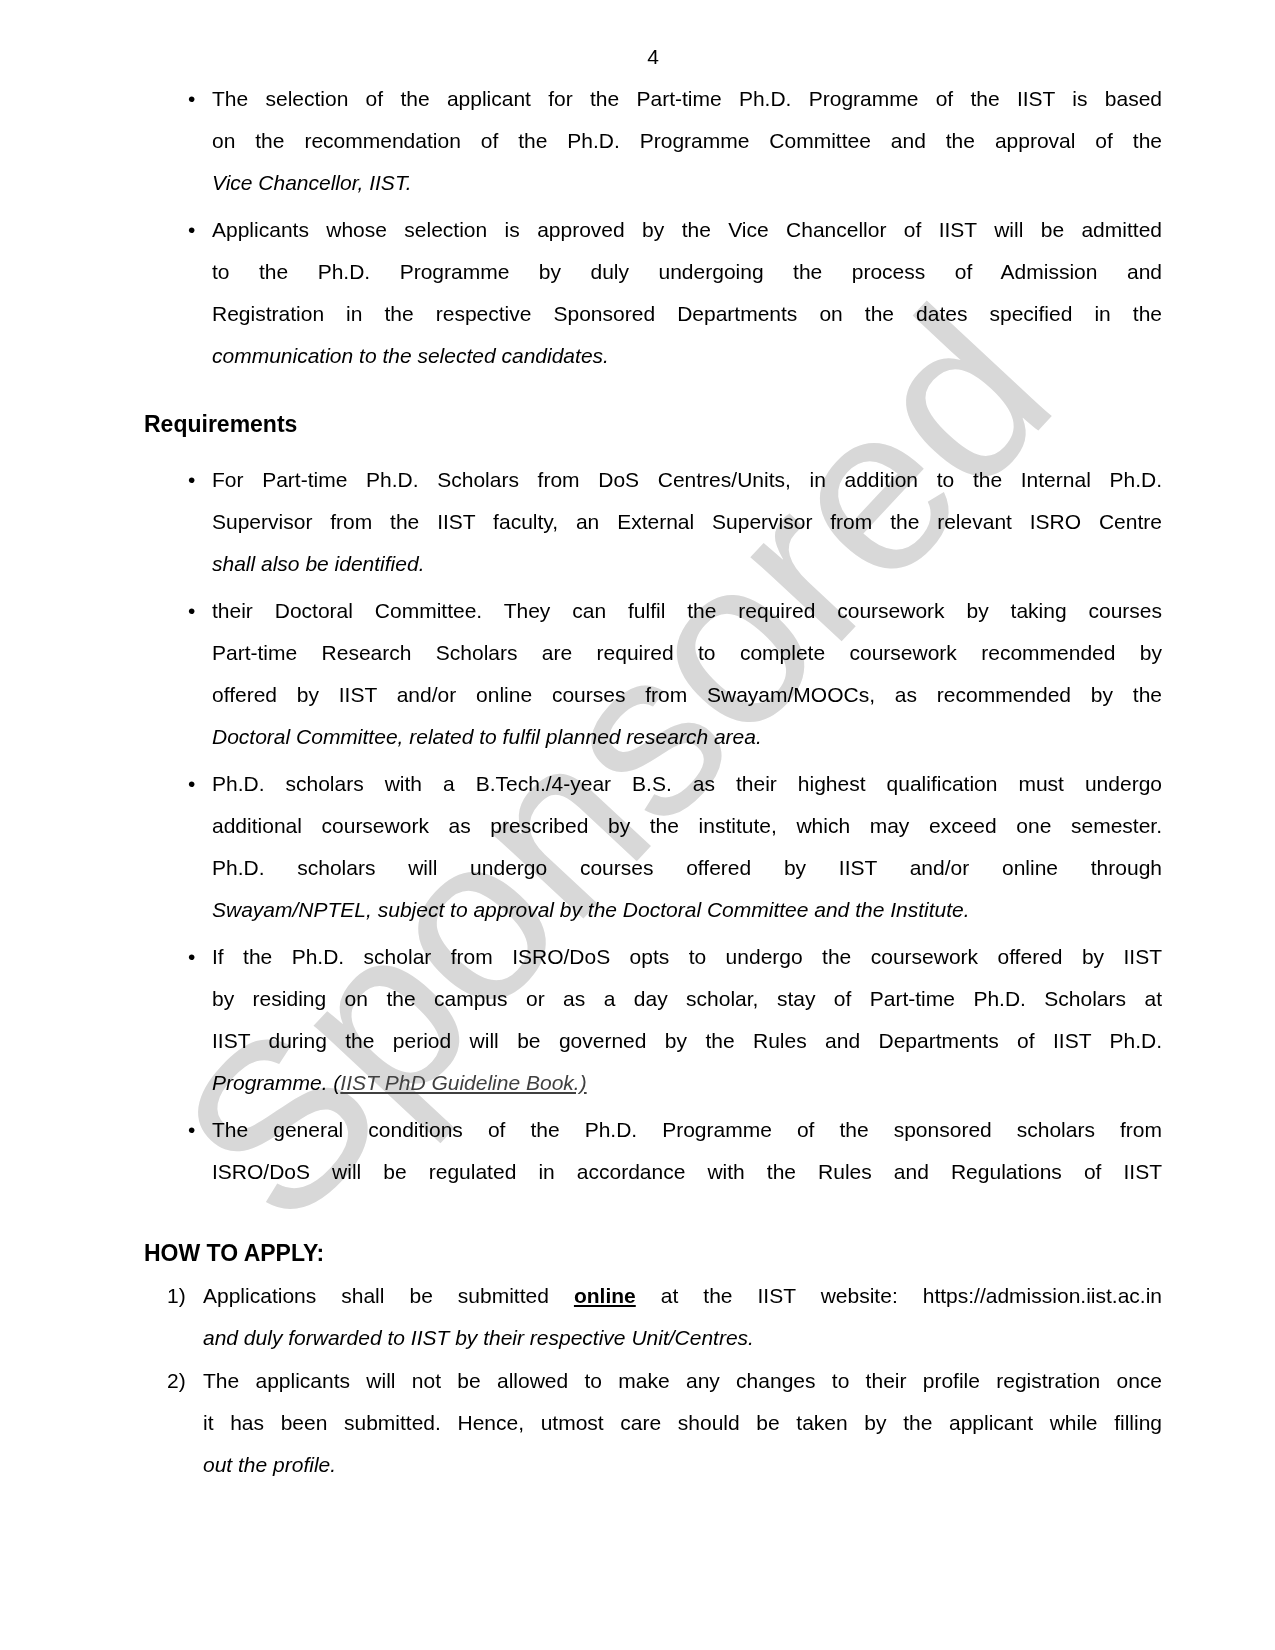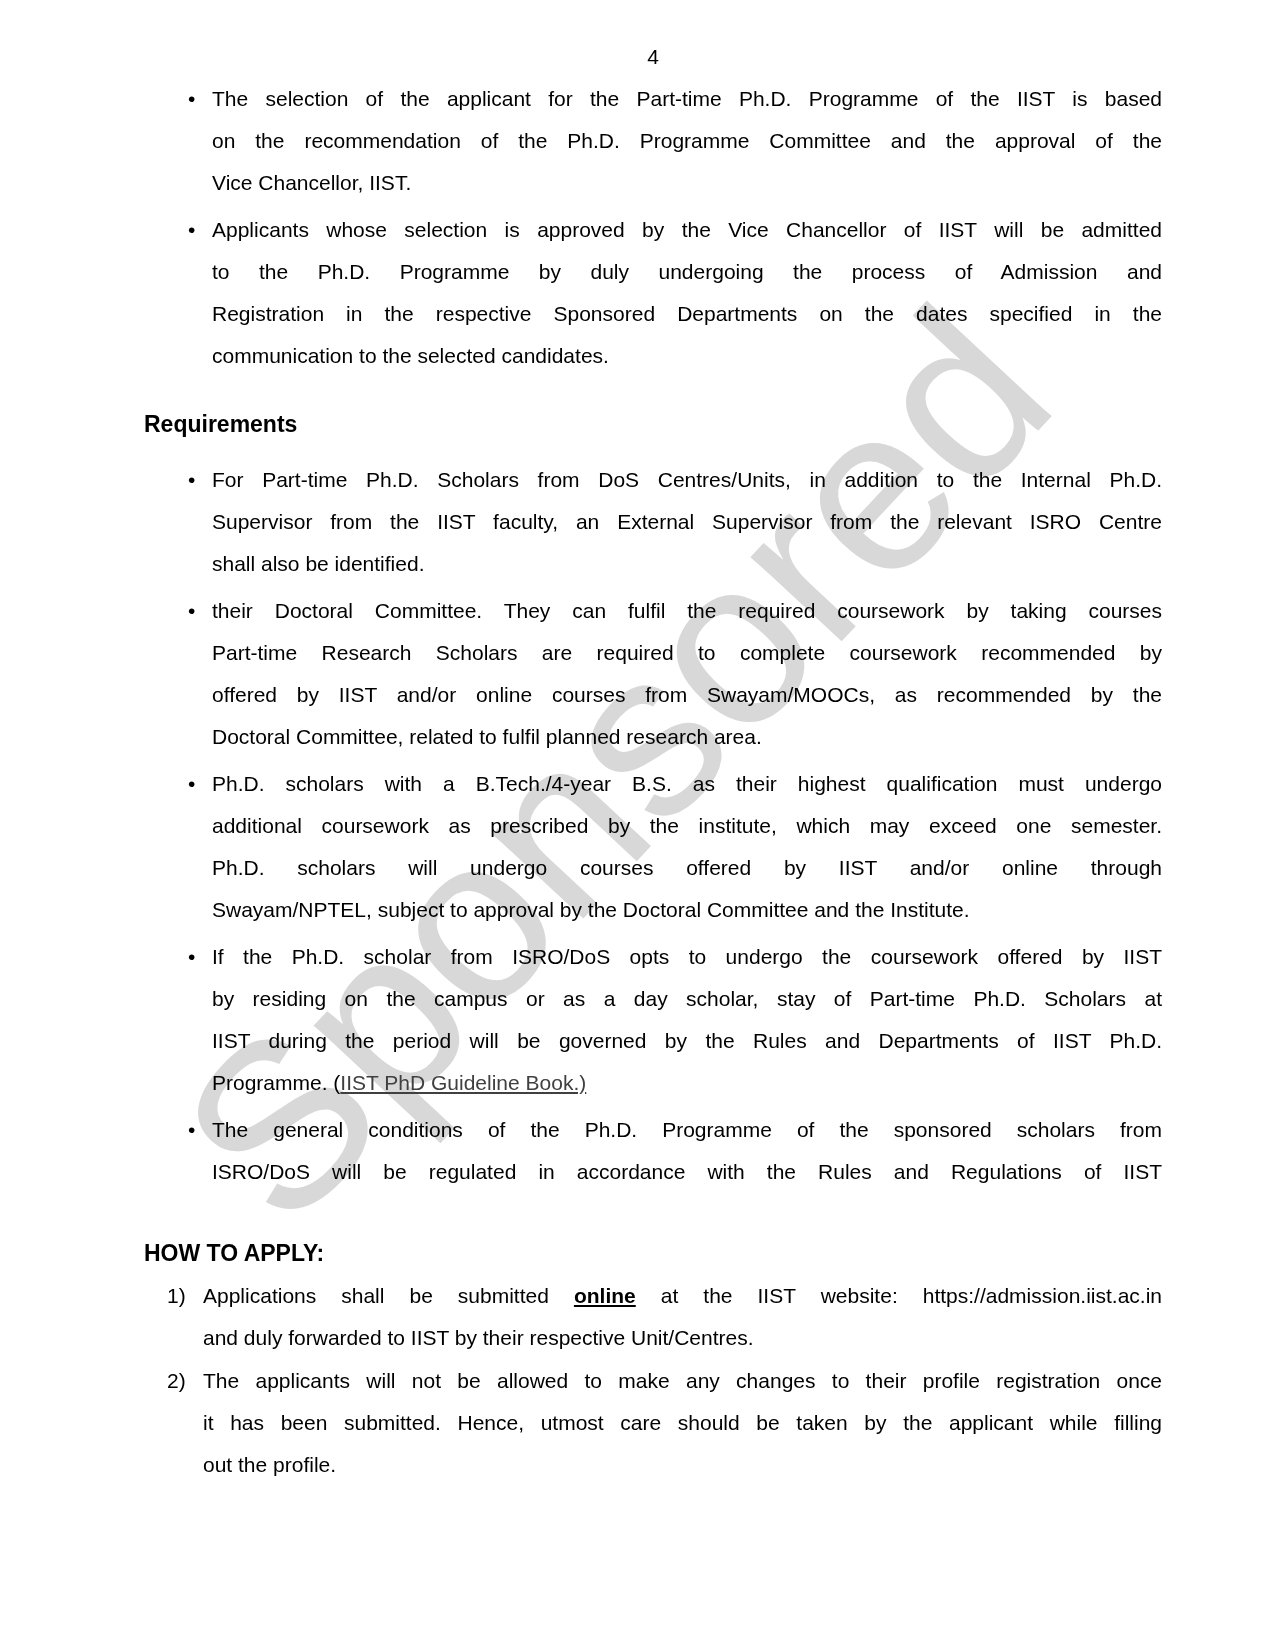--- a/index.html
+++ b/index.html
@@ -17,21 +17,21 @@
     font-size:235px;line-height:1;white-space:nowrap;
     color:#d8d8d8;z-index:0;user-select:none;
   }
   .content{position:relative;z-index:1;padding:36px 113px 0 144px;}
   .page-number{text-align:center;}
   .b-item{position:relative;padding-left:68px;margin-top:5px;}
   .b-item .marker{position:absolute;left:44px;top:0;}
   .n-item{position:relative;padding-left:59px;margin-top:1px;}
   .n-item .marker{position:absolute;left:23px;top:0;}
   .jline{text-align:justify;text-align-last:justify;}
-  .lline{text-align:left;}
+  .lline{text-align:left;font-style:italic;}
   .section-heading{font-weight:bold;font-size:23px;}
   .req-heading{margin-top:26px;}
   .req-first{margin-top:14px;}
   .hta-heading{margin-top:39px;}
   .emph{font-weight:bold;text-decoration:underline;}
   a.doc-link{color:#000080;text-decoration:underline;cursor:pointer;}
 </style>
 </head>
 <body>
 

